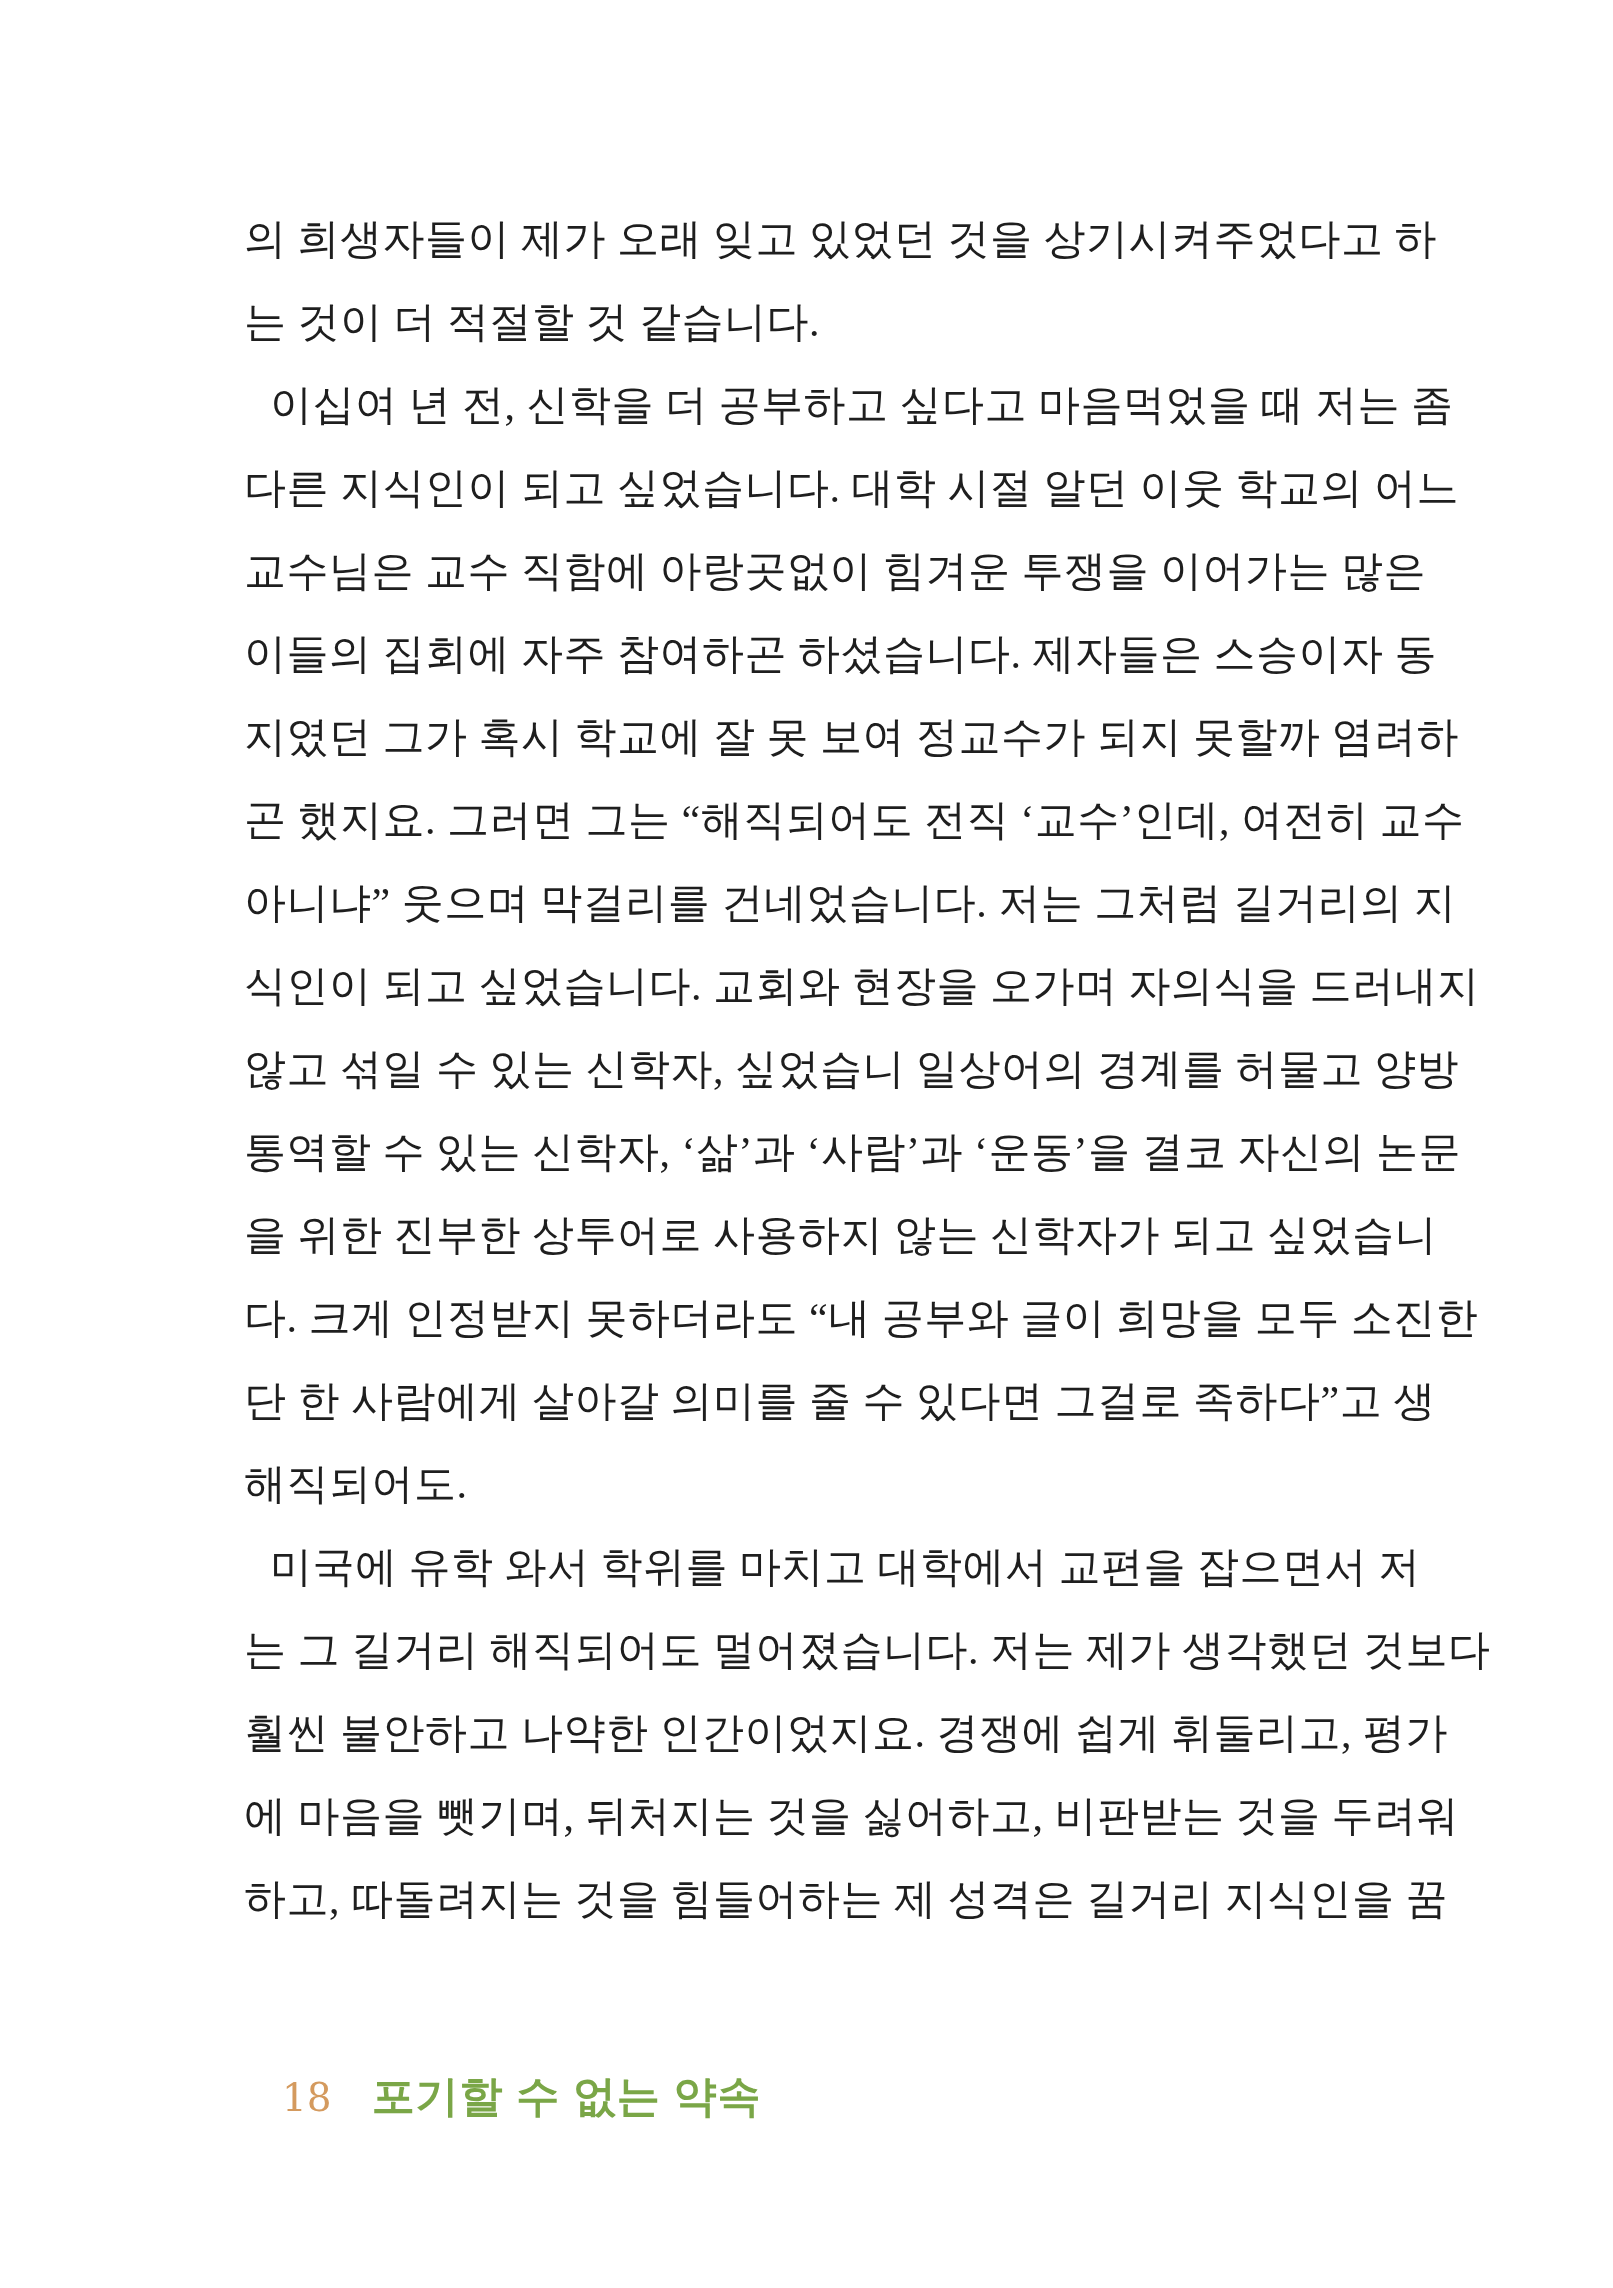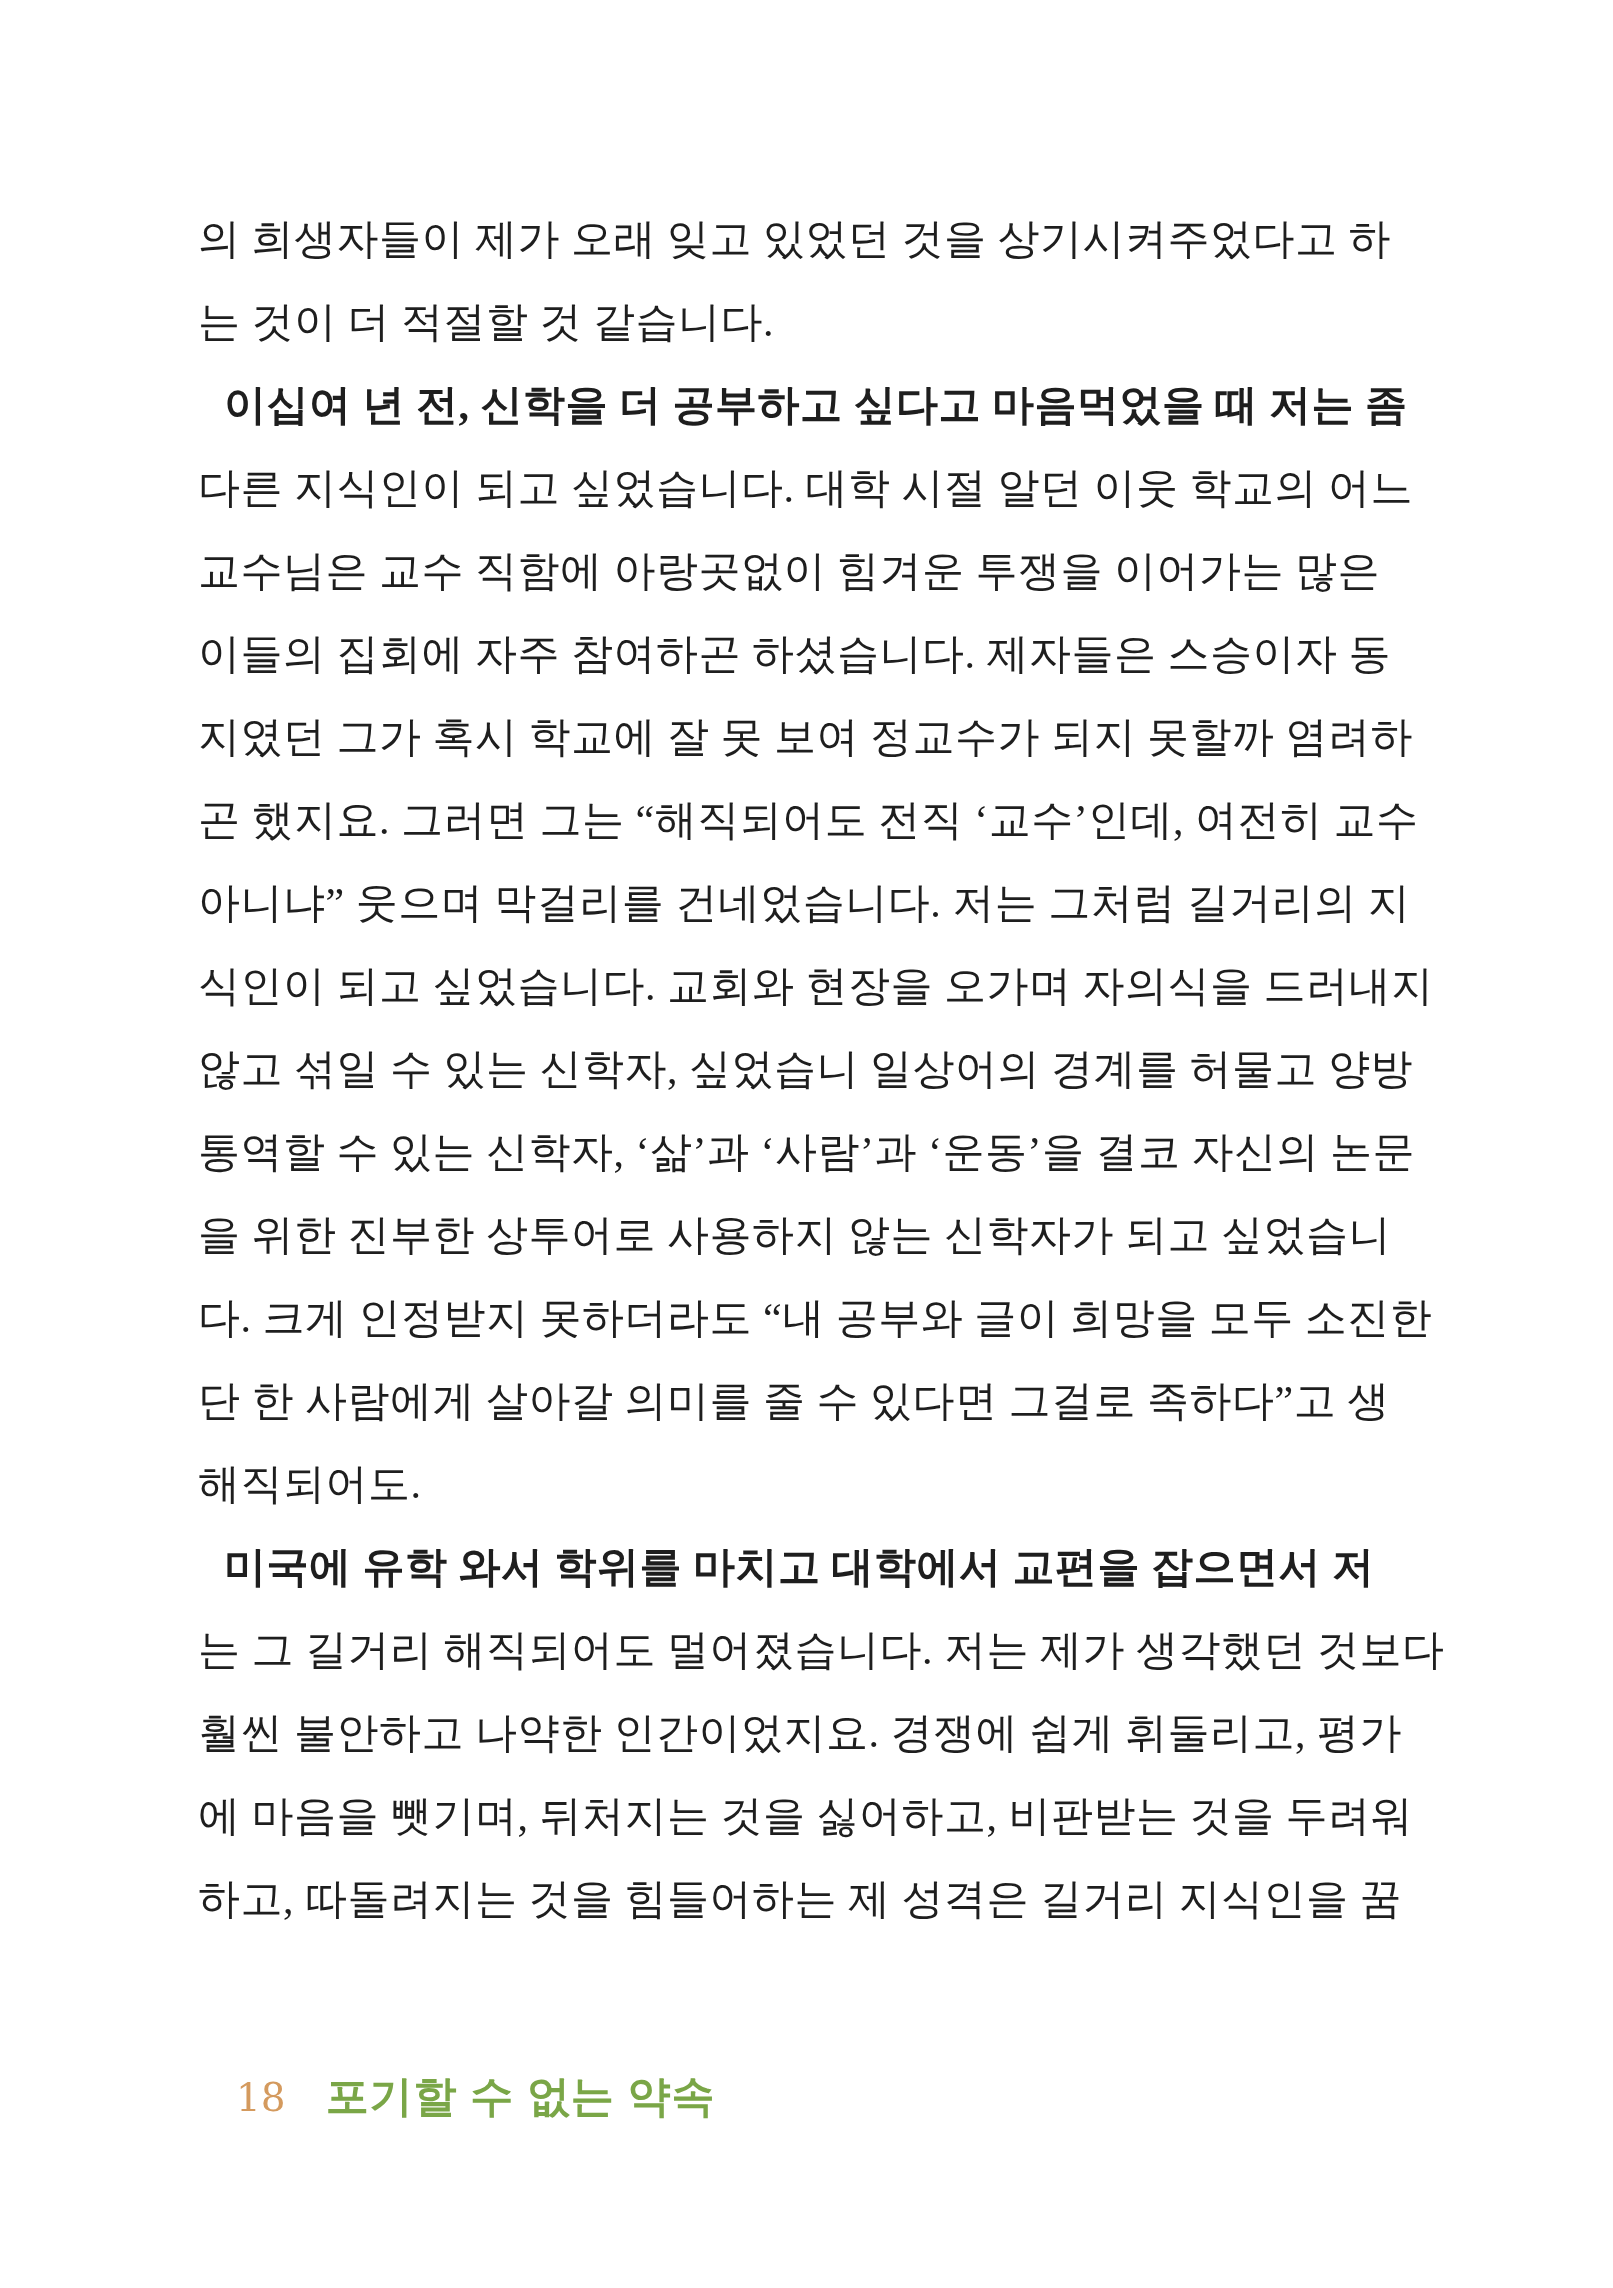--- a/index.html
+++ b/index.html
@@ -7,20 +7,21 @@
     padding: 0;
     background: #ffffff;
   }
   .page {
     position: relative;
     width: 1482px;
     height: 2289px;
     background: var(--page-bg, #ffffff);
     overflow: hidden;
     font-family: "Liberation Serif", "DejaVu Serif", serif;
+    margin-left: 46px;
   }
   .body-text {
     position: absolute;
     left: 198px;
     top: 198px;
     width: 1128px;
     font-size: 42px;
     line-height: 83px;
     color: var(--text-color, #1e1e1e);
     letter-spacing: 0.5px;
@@ -31,21 +32,20 @@
     text-align: justify;
     text-align-last: justify;
   }
   .line.no-justify {
     text-align: center;
     text-align-last: left;
   }
   .line.indent {
     padding-left: 26px;
     box-sizing: border-box;
-    font-weight: bold;
   }
   .footer {
     position: absolute;
     left: 236px;
     top: 2075px;
     display: flex;
     align-items: baseline;
     gap: 40px;
   }
   .page-number {

